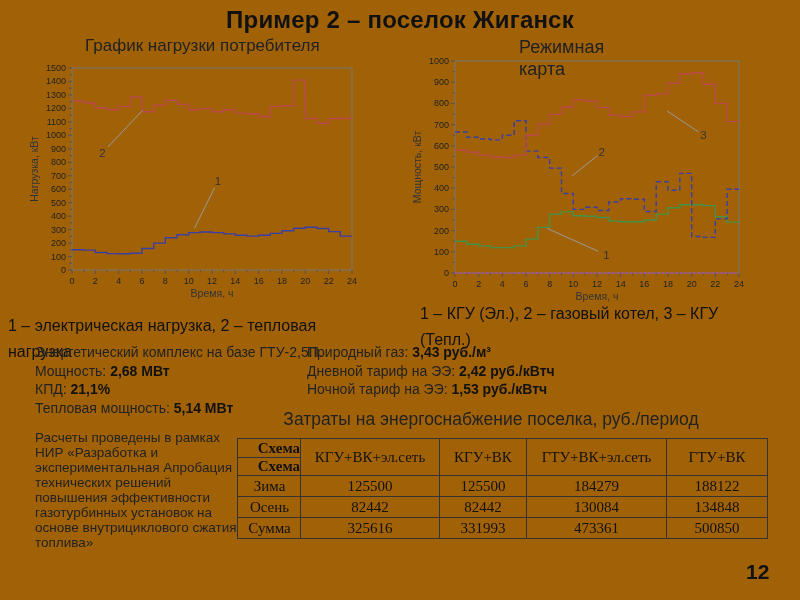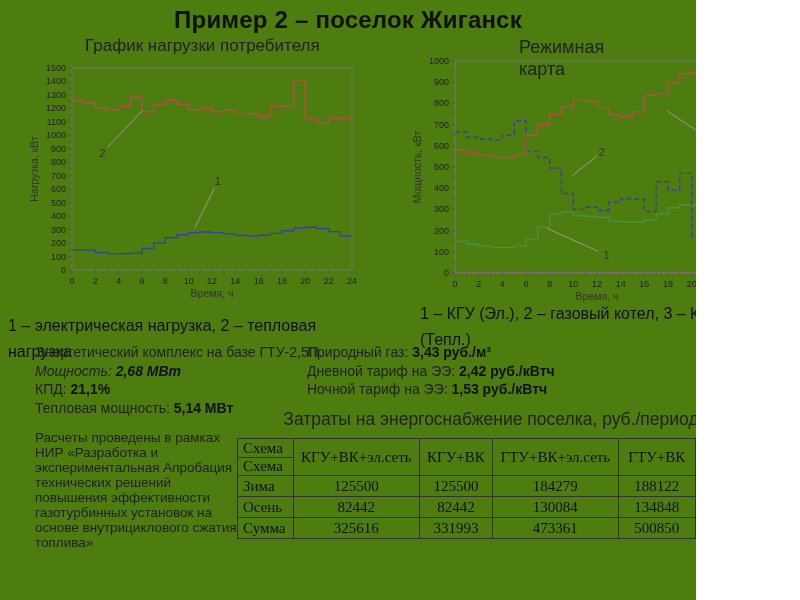--- a/index.html
+++ b/index.html
@@ -1,16 +1,16 @@
 <!DOCTYPE html>
 <html><head>
 <meta charset="utf-8">
 <style>
   html,body{margin:0;padding:0;background:#fff;}
-  .slide{position:relative;width:696px;height:600px;background:#4d7c0f;overflow:hidden;
+  .slide{position:relative;width:800px;height:600px;background:#a16207;overflow:hidden;
          font-family:"Liberation Sans",sans-serif;color:#111;}
   .title{position:absolute;top:6px;left:0;width:100%;text-align:center;
          font-size:24px;font-weight:bold;letter-spacing:.2px;}
   .subtitle{position:absolute;font-size:17px;color:#222;}
   .sub-left{top:36px;left:85px;}
   .sub-right{top:36px;left:519px;width:120px;line-height:22px;white-space:pre-line;font-size:18px;}
   .chart-svg{position:absolute;}
   #chart-left{left:10px;top:56px;}
   #chart-right{left:394px;top:52px;}
   .caption{position:absolute;font-size:16px;line-height:26px;color:#111;}
@@ -18,23 +18,23 @@
   .cap-right{left:420px;top:301px;width:332px;}
   .spec-line{position:absolute;font-size:14px;white-space:nowrap;color:#222;}
   .spec-line b{font-weight:bold;color:#111;}
   .note{position:absolute;left:35px;top:430px;width:208px;font-size:13.5px;line-height:15px;color:#222;}
   .table-title{position:absolute;left:237px;top:409px;width:508px;text-align:center;font-size:17.5px;color:#222;}
   table.cost{position:absolute;left:237px;top:438px;border-collapse:collapse;
              font-family:"Liberation Serif",serif;font-size:15px;color:#111;}
   table.cost td,table.cost th{border:1px solid #333;font-weight:normal;padding:0 4px;}
   table.cost th{height:36px;text-align:center;}
   table.cost td{height:20px;text-align:center;}
-  table.cost td.period{text-align:left;padding-left:5px;}
+  table.cost td.period{text-align:center;padding-left:5px;}
   .corner{padding:0 !important;}
-  .corner div{height:17px;line-height:17px;padding-left:5px;text-align:left;}
+  .corner div{height:17px;line-height:17px;padding-left:5px;text-align:right;font-weight:bold;}
   .corner div:first-child{border-bottom:1px solid #333;}
   .page-num{position:absolute;left:746px;top:560px;font-size:21px;font-weight:bold;color:#111;}
 </style>
 </head>
 <body>
 
 <div class="slide">
   <div class="title">Пример 2 – поселок Жиганск</div>
 
   <div class="subtitle sub-left">График нагрузки потребителя</div>
@@ -221,21 +221,21 @@
       <text x="309.5" y="87.19999999999999" text-anchor="middle" font-size="11.5" fill="#333" font-family="Liberation Sans, sans-serif">3</text>
       <line x1="204.18333333333334" y1="199.27" x2="153.3" y2="176.48000000000002" stroke="#9a9a9a" stroke-width="1"></line>
       <text x="212.46666666666667" y="206.98000000000002" text-anchor="middle" font-size="11.5" fill="#333" font-family="Liberation Sans, sans-serif">1</text>
     </svg>
 
   <div class="caption cap-left">1 – электрическая нагрузка, 2 – тепловая нагрузка</div>
   <div class="caption cap-right">1 – КГУ (Эл.), 2 – газовый котел, 3 – КГУ (Тепл.)</div>
 
   <div id="specs-left">
       <div class="spec-line" style="left: 35px; top: 344px; text-align: right;"><span>Энергетический комплекс на базе ГТУ-2,5П.</span><b></b></div>
-      <div class="spec-line" style="left: 35px; top: 362.5px; font-style: italic;"><span>Мощность: </span><b>2,68 МВт</b></div>
+      <div class="spec-line" style="left: 35px; top: 362.5px;"><span>Мощность: </span><b>2,68 МВт</b></div>
       <div class="spec-line" style="left: 35px; top: 381px;"><span>КПД: </span><b>21,1%</b></div>
       <div class="spec-line" style="left: 35px; top: 399.5px;"><span>Тепловая мощность: </span><b>5,14 МВт</b></div>
     </div>
   <div id="specs-right">
       <div class="spec-line" style="left: 307px; top: 344px;"><span>Природный газ: </span><b>3,43 руб./м³</b></div>
       <div class="spec-line" style="left: 307px; top: 362.5px;"><span>Дневной тариф на ЭЭ: </span><b>2,42 руб./кВтч</b></div>
       <div class="spec-line" style="left: 307px; top: 381px;"><span>Ночной тариф на ЭЭ: </span><b>1,53 руб./кВтч</b></div>
     </div>
 
   <div class="note">Расчеты проведены в рамках НИР «Разработка и экспериментальная Апробация технических решений повышения эффективности газотурбинных установок на основе внутрициклового сжатия топлива»</div>

